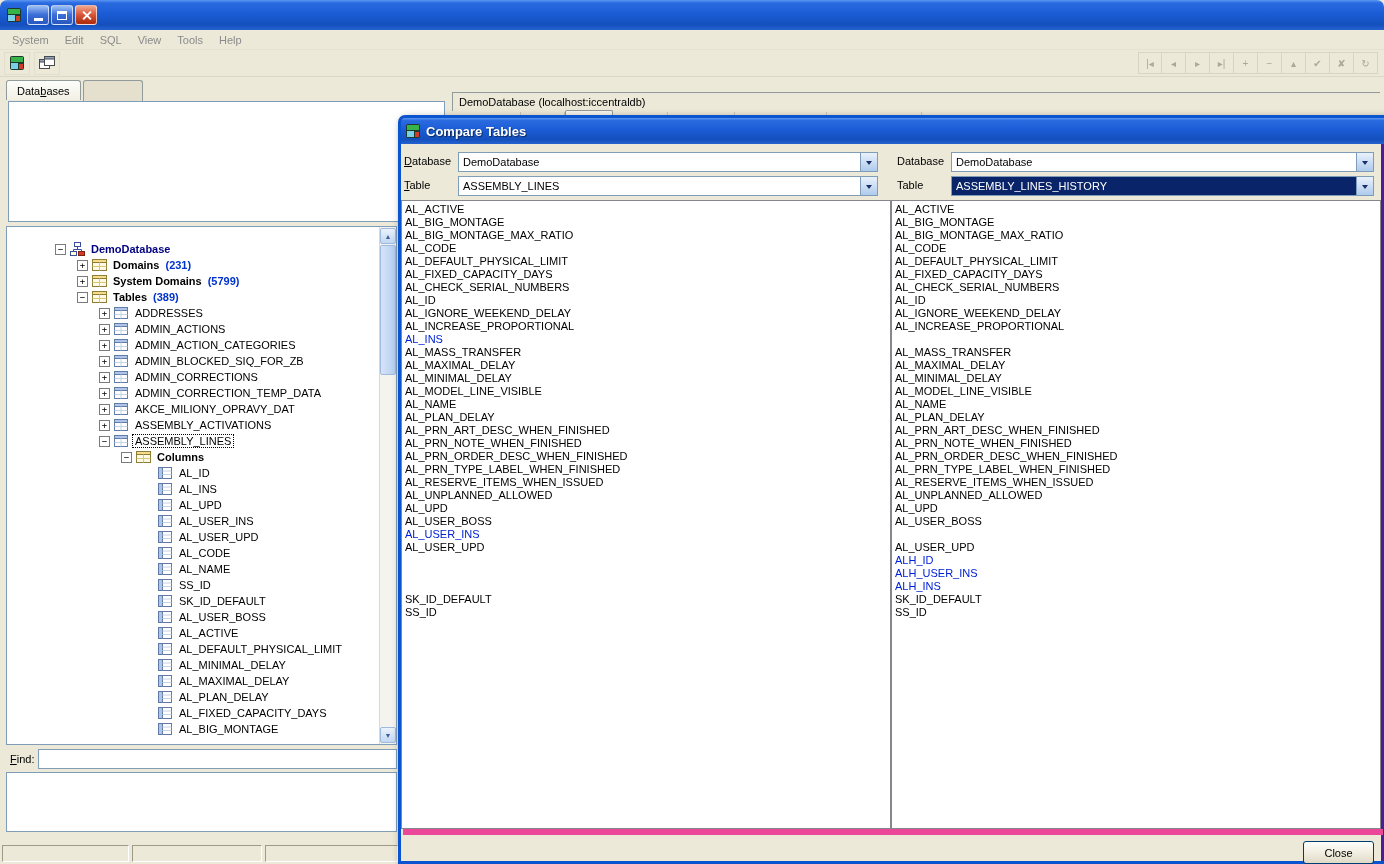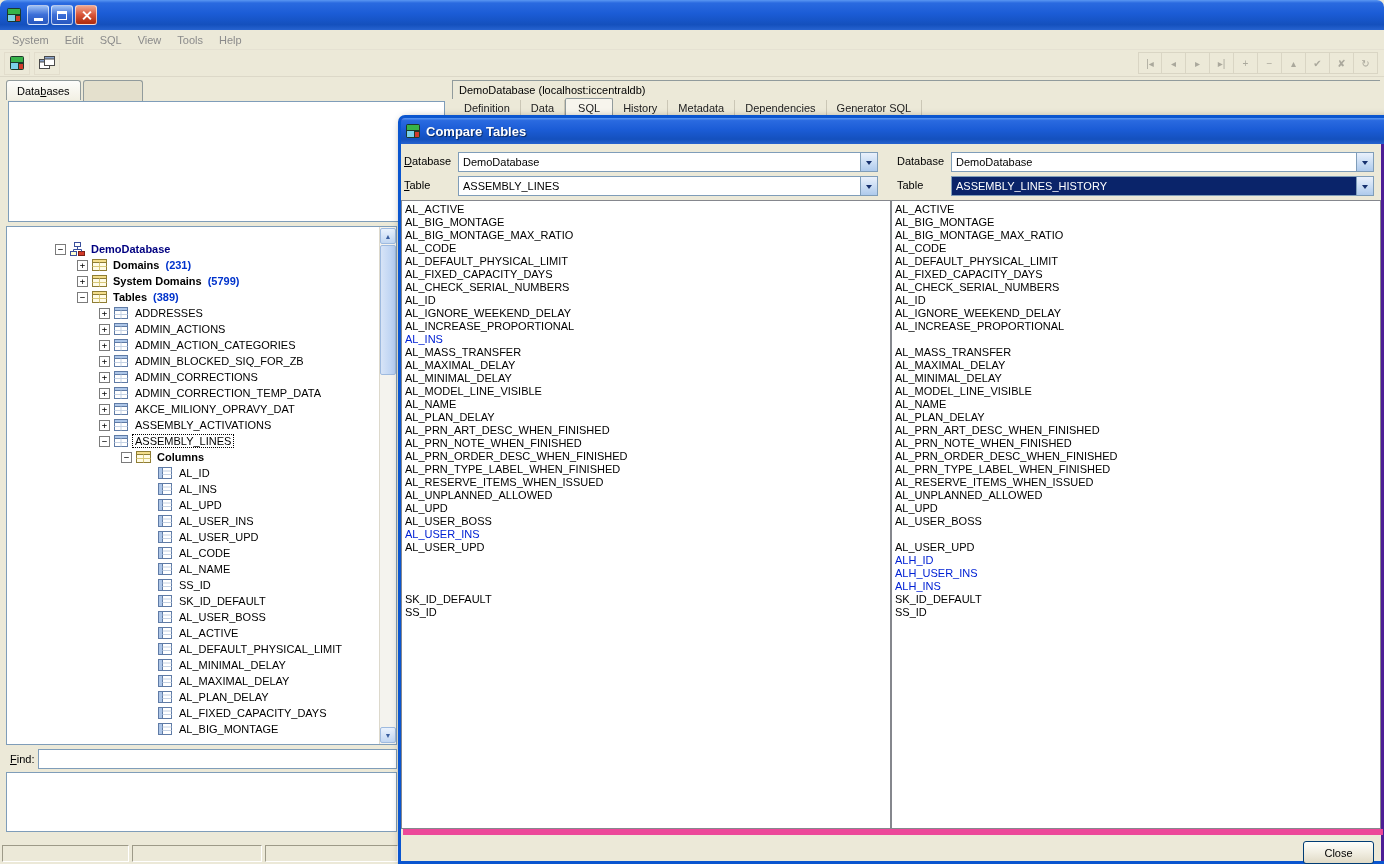--- a/index.html
+++ b/index.html
@@ -65,21 +65,21 @@
 
   .find-label{position:absolute;left:10px;top:753px;}
   .find-input{position:absolute;left:38px;top:749px;width:359px;height:20px;border:1px solid #7f9db9;background:#fff;
     font:11px "Liberation Sans",sans-serif;padding:2px 3px;}
   .memo-box{position:absolute;left:6px;top:772px;width:391px;height:60px;background:#fff;border:1px solid #7f9db9;}
   .statusbar{position:absolute;left:0;top:843px;width:100%;height:21px;background:#ECE9D8;display:flex;gap:3px;padding:2px 0 2px 2px;}
   .spanel{height:17px;border:1px solid;border-color:#9d9a88 #fff #fff #9d9a88;}
   .spanel:nth-child(1){width:127px;} .spanel:nth-child(2){width:130px;} .spanel:nth-child(3){width:133px;}
 
   
-  .right-panel{position:absolute;left:452px;top:80px;width:928px;height:40px;}
+  .right-panel{position:absolute;left:452px;top:92px;width:928px;height:40px;}
   .db-header{height:19px;border-top:1px solid #919b9c;border-left:1px solid #919b9c;padding:3px 6px;background:#ECE9D8;white-space:nowrap;}
   .right-tabs{display:flex;height:18px;align-items:center;padding-left:2px;}
   .rtab{padding:2px 10px 3px;border-right:1px solid #cbc7b6;color:#222;}
   .rtab.active{background:#f7f5ed;border:1px solid #919b9c;border-bottom:none;border-radius:2px 2px 0 0;padding:3px 12px 4px;}
 
   
   .dialog{position:absolute;left:398px;top:115px;width:1118px;height:749px;border:3px solid #0a55cf;
     border-radius:7px 7px 0 0;background:#4c1d95;box-shadow:3px 3px 8px rgba(0,0,0,.45);}
   .dlg-title{position:relative;height:26px;margin:-0px;
     background:linear-gradient(180deg,#5a97f2 0%,#2a6ae0 10%,#1b5cd6 45%,#1450bd 82%,#2763cf 100%);

